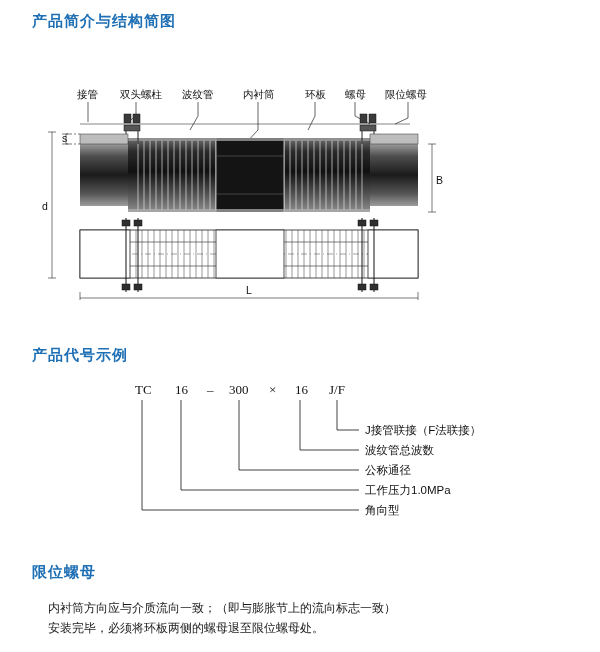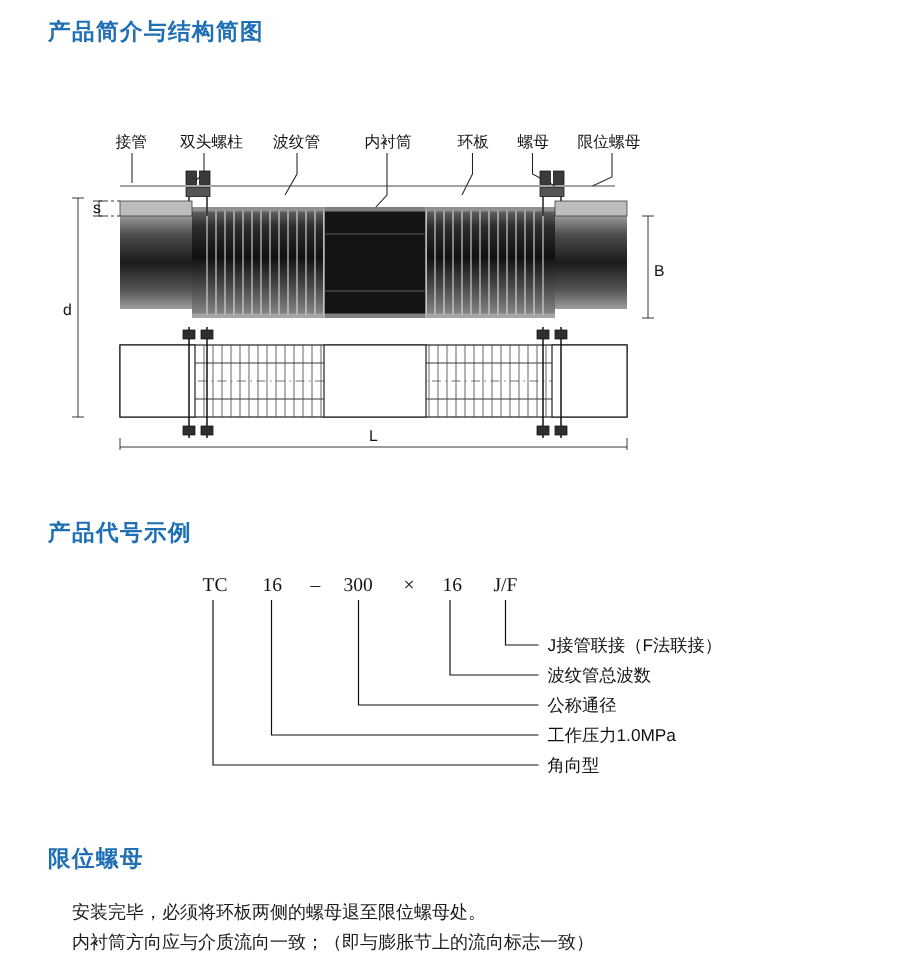--- a/index.html
+++ b/index.html
@@ -332,15 +332,15 @@
       <text class="code-desc" x="318" y="96">公称通径</text>
       <text class="code-desc" x="318" y="116">工作压力1.0MPa</text>
       <text class="code-desc" x="318" y="136">角向型</text>
     </g>
   </svg>
 </div>
 
 <div id="title-3" class="section-title">限位螺母</div>
 
 <div id="install-notes">
+  <div>内衬筒方向应与介质流向一致；（即与膨胀节上的流向标志一致）</div>
   <div>安装完毕，必须将环板两侧的螺母退至限位螺母处。</div>
-  <div>内衬筒方向应与介质流向一致；（即与膨胀节上的流向标志一致）</div>
 </div>
 
 </body></html>

